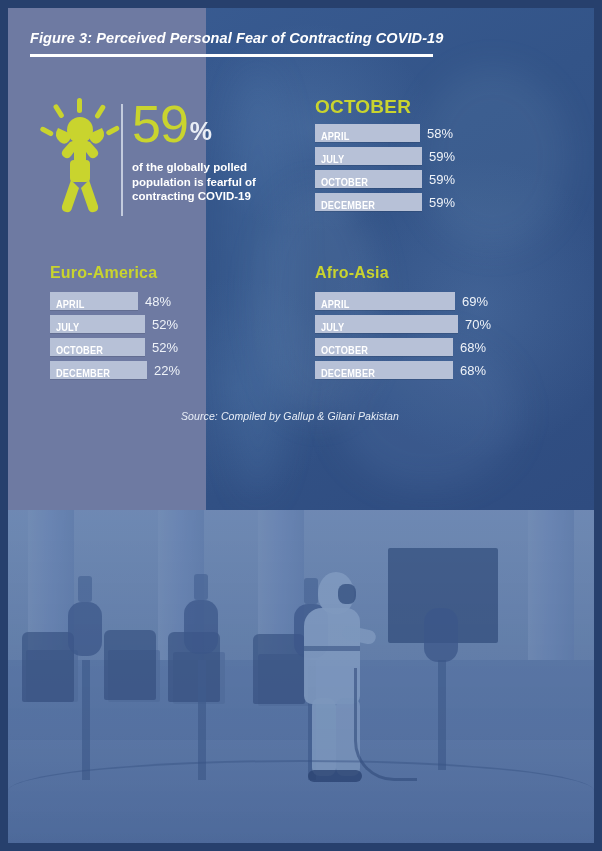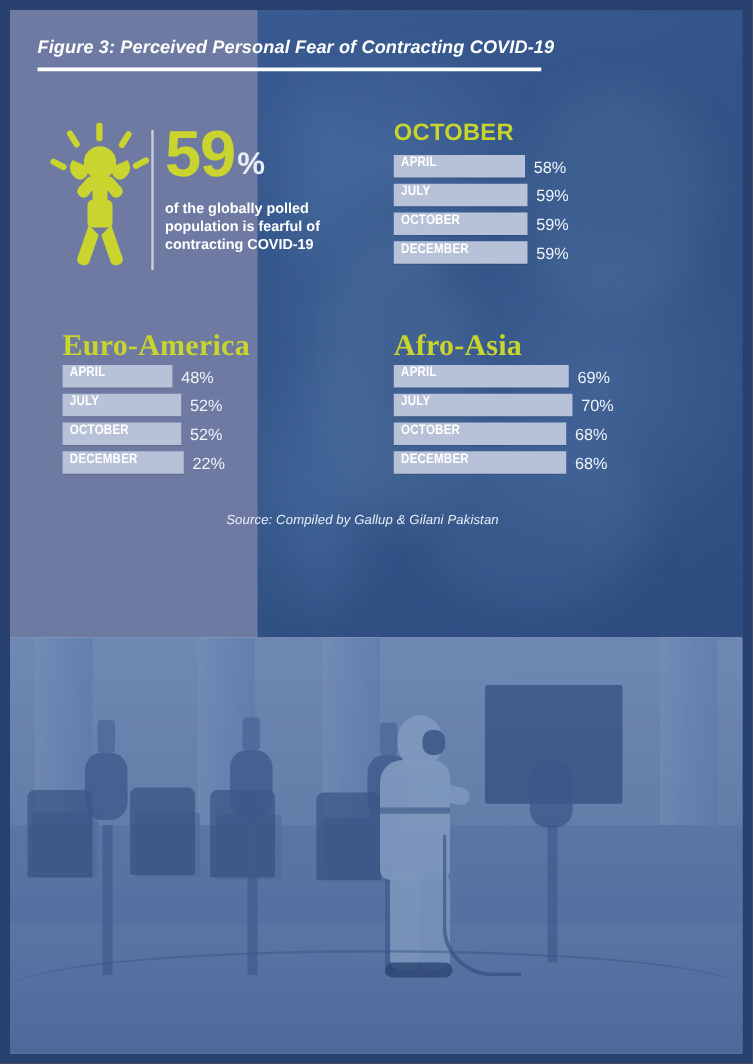--- a/index.html
+++ b/index.html
@@ -4,21 +4,21 @@
 <style>
   html,body{margin:0;padding:0;}
   body{
     width:602px;height:851px;overflow:hidden;
     background:#2d4a7c;
     font-family:"Liberation Sans", sans-serif;
     -webkit-font-smoothing:antialiased;
   }
   #figure-root{
     position:relative;width:602px;height:851px;
-    background:#a16207;
+    background:#0ea5e9;
   }
   
   .frame-border{
     position:absolute;inset:0;
     background:#27406d;
     z-index:1;
   }
   
   .canvas{
     position:absolute;left:8px;top:8px;width:586px;height:835px;
@@ -97,38 +97,38 @@
     position:absolute;left:22px;top:46px;width:403px;height:3px;background:#ffffff;
   }
   .sub-title{
     position:absolute;left:22px;top:58px;
     color:#ffffff;font-size:13.5px;font-weight:bold;letter-spacing:.45px;
   }
   
   .stat-icon{position:absolute;left:32px;top:90px;width:80px;height:118px;}
   .stat-divider{position:absolute;left:113px;top:96px;width:2px;height:112px;background:#c3cbdd;}
   .stat-num-wrap{position:absolute;left:124px;top:94px;display:flex;align-items:flex-start;}
-  .stat-num{color:#c9d42e;font-size:52px;font-weight:bold;line-height:44px;letter-spacing:-1px;}
+  .stat-num{color:#c9d42e;font-size:52px;font-weight:normal;line-height:44px;letter-spacing:-1px;}
   .stat-pct{color:#e9eef6;font-size:25px;font-weight:bold;line-height:30px;margin-left:2px;margin-top:14px;}
   .stat-text{
     position:absolute;left:124px;top:152px;width:160px;
     color:#ffffff;font-size:11.5px;font-weight:bold;line-height:14.5px;
   }
   
   .chart-group{position:absolute;}
   .cg-rail{position:absolute;left:0;top:2px;width:2px;height:100%;background:#bcc6da;}
   .cg-title{
     position:absolute;left:10px;top:0;
     color:#c9d42e;font-size:19px;font-weight:bold;letter-spacing:.2px;white-space:nowrap;
   }
-  .cg-title.cap{font-size:24px;font-family:Liberation Serif, serif;}
+  .cg-title.cap{font-size:16px;}
   .bars{position:absolute;left:10px;top:28px;}
   .bar-row{display:flex;align-items:center;margin-bottom:5px;}
   .bar{
-    height:18px;background:#b7c1d7;display:flex;align-items:flex-start;
+    height:18px;background:#b7c1d7;display:flex;align-items:flex-end;
     box-shadow:0 1px 0 rgba(0,0,0,.10);
   }
   .bar-label{
     color:#ffffff;font-size:11px;font-weight:bold;letter-spacing:.2px;
     padding-left:7px;
     transform:scaleX(.84);transform-origin:left center;white-space:nowrap;
   }
   .bar-value{
     color:#eef2f8;font-size:13px;margin-left:7px;white-space:nowrap;
   }

